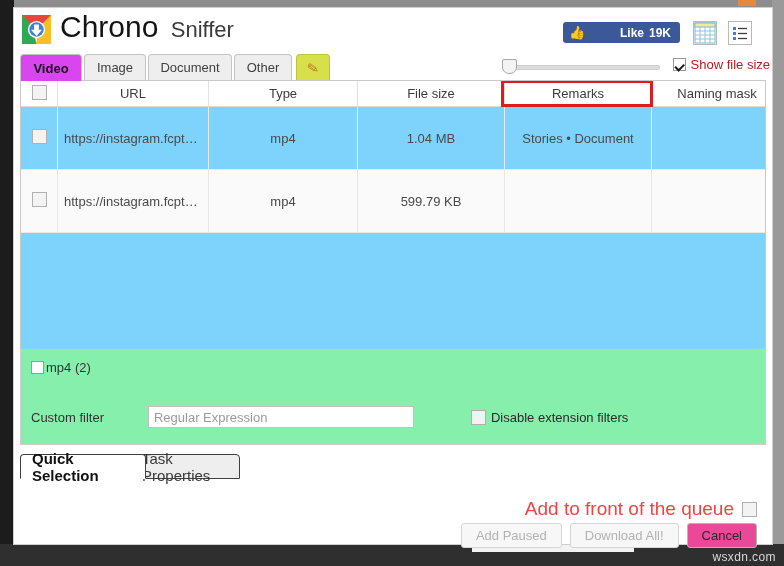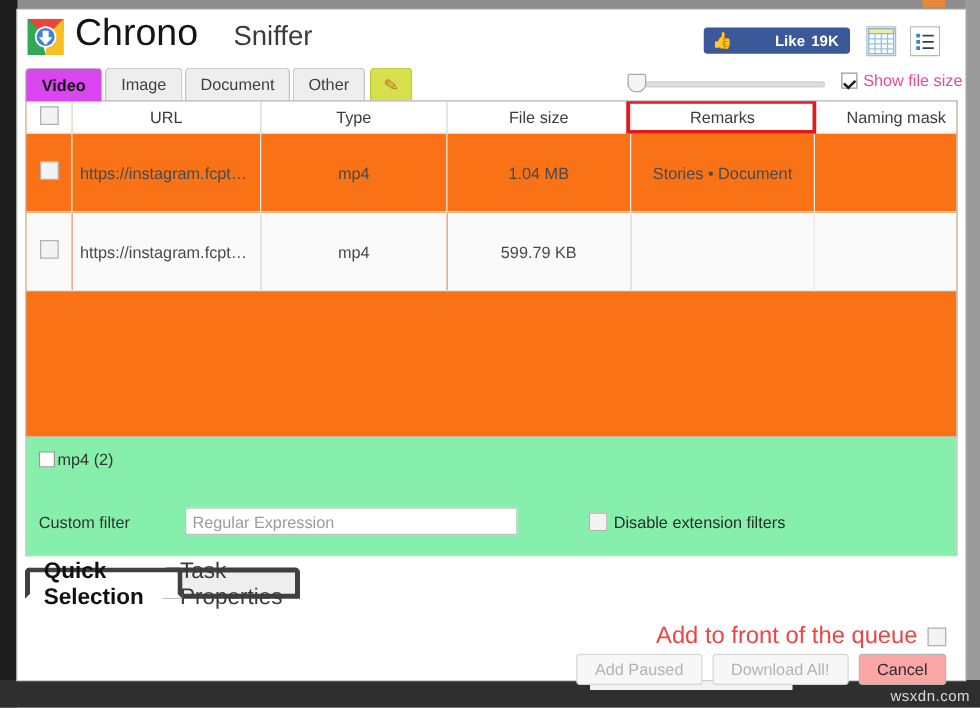--- a/index.html
+++ b/index.html
@@ -118,21 +118,21 @@
     white-space: nowrap;
   }
   .title-text .t-bold {
     font-weight: normal;
     font-size: 30px;
     color: #141414;
   }
   .title-text .t-light {
     font-size: 22px;
     color: #3b3b3b;
-    margin-left: 20px;
+    margin-left: 4px;
   }
   .like-button {
     position: absolute;
     right: 92px;
     top: 14px;
     height: 21px;
     background: #3b5998;
     border-radius: 3px;
     color: #ffffff;
     font-size: 12px;
@@ -230,21 +230,21 @@
     border-radius: 2px 2px 7px 7px;
     cursor: pointer;
   }
   .show-filesize {
     position: absolute;
     right: 2px;
     top: 3px;
     display: flex;
     align-items: center;
     font-size: 13px;
-    color: #ec4899;
+    color: #b91c1c;
     white-space: nowrap;
     cursor: pointer;
   }
   
   .cb {
     display: inline-block;
     width: 13px;
     height: 13px;
     border: 1px solid #999999;
     background: #ffffff;
@@ -269,21 +269,21 @@
     height: 15px;
     background: #f3f3f3;
     border: 1px solid #b0b0b0;
   }
   
   .table-panel {
     position: relative;
     margin: 0 6px;
     height: 270px;
     border: 1px solid #c9c9c9;
-    background: #f97316;
+    background: #7dd3fc;
     box-sizing: border-box;
     overflow: hidden;
   }
   .grid-table {
     width: 100%;
     border-collapse: collapse;
     table-layout: fixed;
   }
   .grid-table th {
     height: 25px;
@@ -392,27 +392,27 @@
   .bottom-tabbar {
     position: relative;
     height: 25px;
     margin: 9px 6px 0 6px;
   }
   .btab {
     position: absolute;
     top: 0;
     height: 25px;
     box-sizing: border-box;
-    border: 4px solid #404040;
+    border: 1px solid #404040;
     border-radius: 4px 4px 0 0;
     background: #eeeeee;
     display: flex;
     align-items: center;
     justify-content: center;
-    font-size: 18px;
+    font-size: 15px;
     color: #3a3a3a;
     cursor: pointer;
     padding: 0 11px;
   }
   .btab.active {
     background: #ffffff;
     border-bottom-color: #ffffff;
     font-weight: bold;
     color: #111111;
     z-index: 2;
@@ -440,21 +440,21 @@
     top: 44px;
     display: flex;
     align-items: center;
     gap: 8px;
   }
   .btn {
     height: 25px;
     box-sizing: border-box;
     border: 1px solid #b6b6b6;
     border-radius: 3px;
-    background: #fca5a5;
+    background: #ec4899;
     font-size: 13px;
     color: #2b2b2b;
     padding: 0 14px;
     display: flex;
     align-items: center;
     justify-content: center;
     cursor: pointer;
     font-family: "Liberation Sans", sans-serif;
     white-space: nowrap;
   }

